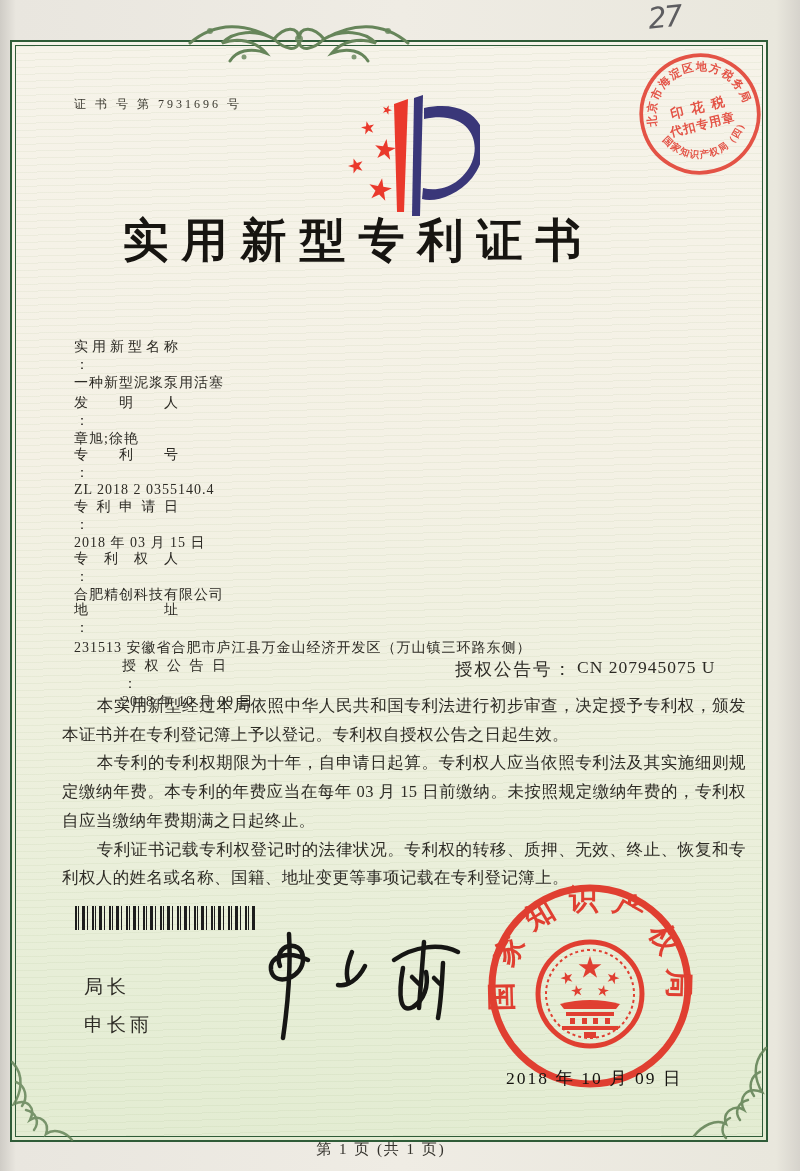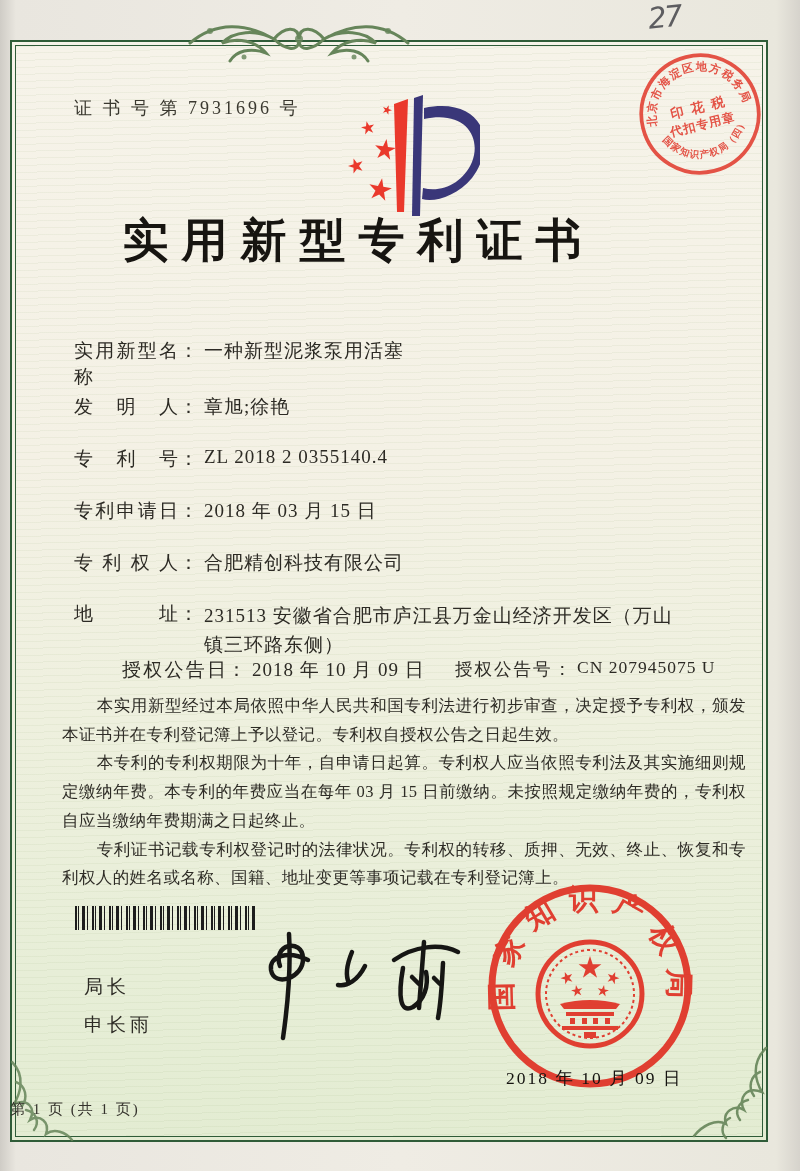--- a/index.html
+++ b/index.html
@@ -25,28 +25,28 @@
   .frame-inner{position:absolute;inset:3px;border:1px solid var(--frame-green);}
   .guilloche{
     position:absolute;inset:4px;pointer-events:none;
     background:repeating-linear-gradient(178.5deg,rgba(140,165,110,0.16) 0 1px,rgba(0,0,0,0) 1px 7px);
     opacity:.55;
   }
   .handnote{
     position:absolute;left:648px;top:0px;font-family:"DejaVu Sans",sans-serif;
     font-size:29px;font-style:italic;color:#5d5d60;transform:rotate(-6deg);letter-spacing:-2px;
   }
-  .cert-no{position:absolute;left:74px;top:96px;font-size:18px;letter-spacing:3px;color:#3a382f;}
+  .cert-no{position:absolute;left:74px;top:96px;font-size:12px;letter-spacing:3px;color:#3a382f;}
   .logo{position:absolute;left:330px;top:92px;width:150px;height:124px;}
   .doc-title{
     position:absolute;left:10px;top:210px;width:684px;text-align:center;
     font-size:46px;font-weight:700;letter-spacing:13px;text-indent:13px;color:#171511;
   }
   .fields{position:absolute;left:0;top:0;width:100%;}
-  .field-row{position:absolute;left:74px;display:flex;align-items:flex-start;font-size:19px;color:#2c2a24;}
+  .field-row{position:absolute;left:74px;display:flex;align-items:flex-start;font-size:14px;color:#2c2a24;flex-direction:column;}
   .field-row .lbl{display:inline-block;width:104px;text-align:justify;text-align-last:justify;}
   .field-row .colon{padding:0 6px 0 1px;}
   .field-row .val{letter-spacing:1px;}
   .row-name{top:338px;}
   .row-inventor{top:394px;}
   .row-patno{top:446px;}
   .row-appdate{top:498px;}
   .row-patentee{top:550px;}
   .row-addr{top:601px;}
   .row-addr .val{width:470px;line-height:1.55;}
@@ -63,21 +63,21 @@
   .barcode{
     position:absolute;left:75px;top:906px;width:180px;height:24px;
     background:
       repeating-linear-gradient(90deg,#1d1d1d 0 2px,rgba(0,0,0,0) 2px 3px,#1d1d1d 3px 4px,rgba(0,0,0,0) 4px 7px,#1d1d1d 7px 10px,rgba(0,0,0,0) 10px 12px,#1d1d1d 12px 13px,rgba(0,0,0,0) 13px 17px);
   }
   .commissioner{position:absolute;left:84px;top:974px;font-size:19px;letter-spacing:4px;color:#2c2a24;}
   .commissioner-name{position:absolute;left:84px;top:1012px;font-size:19px;letter-spacing:4px;color:#2c2a24;}
   .signature{position:absolute;left:228px;top:928px;width:240px;height:118px;}
   .seal{position:absolute;left:472px;top:868px;width:236px;height:236px;opacity:.93;}
   .seal-date{position:absolute;left:506px;top:1066px;font-size:17.5px;letter-spacing:2px;color:#141310;z-index:5;}
-  .footer{position:absolute;left:10px;top:1100px;width:742px;font-size:15px;letter-spacing:2px;color:#34322c;}
+  .footer{position:absolute;left:10px;top:1140px;width:742px;text-align:center;font-size:15px;letter-spacing:2px;color:#34322c;}
   .tax-stamp{position:absolute;left:636px;top:50px;width:128px;height:128px;transform:rotate(-14deg);opacity:.9;}
   .ornament-top{position:absolute;left:186px;top:13px;width:226px;height:58px;}
   .flourish-bl{position:absolute;left:6px;top:1056px;width:74px;height:88px;}
   .flourish-br{position:absolute;left:684px;top:1044px;width:88px;height:100px;}
   svg text{font-family:"Liberation Serif","DejaVu Serif",serif;}
 </style>
 </head>
 <body>
 
 <div class="page">

